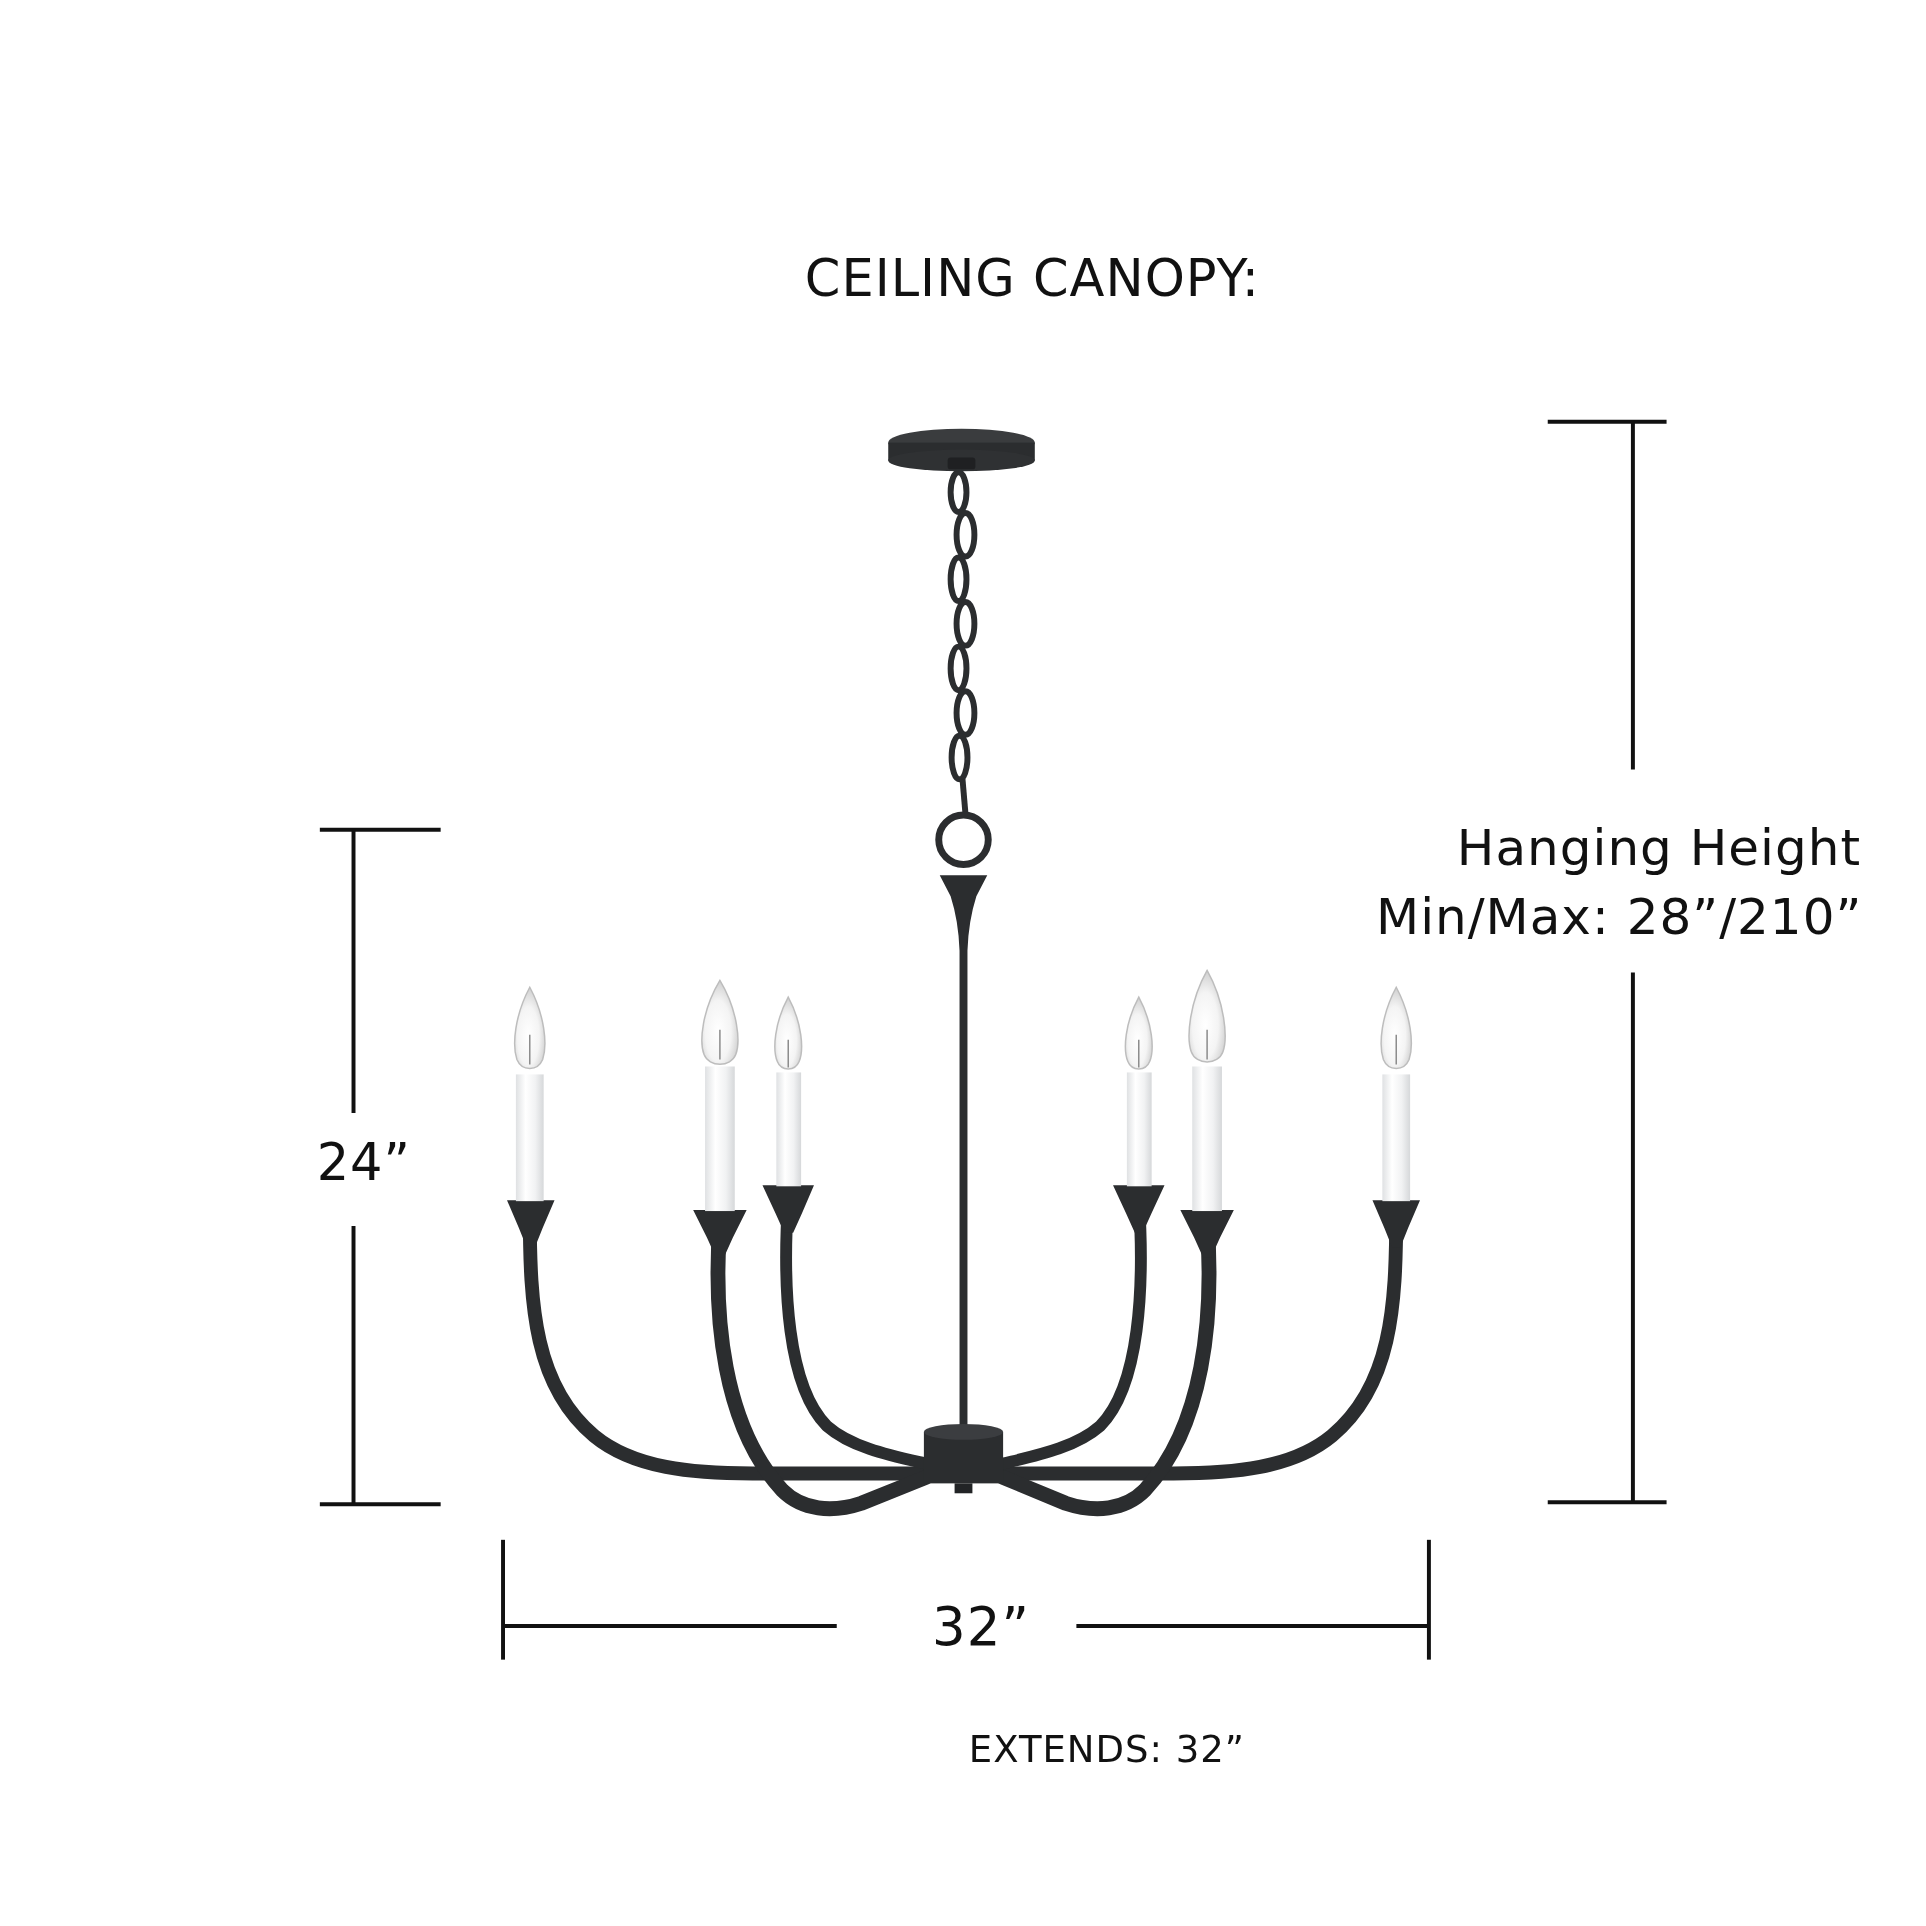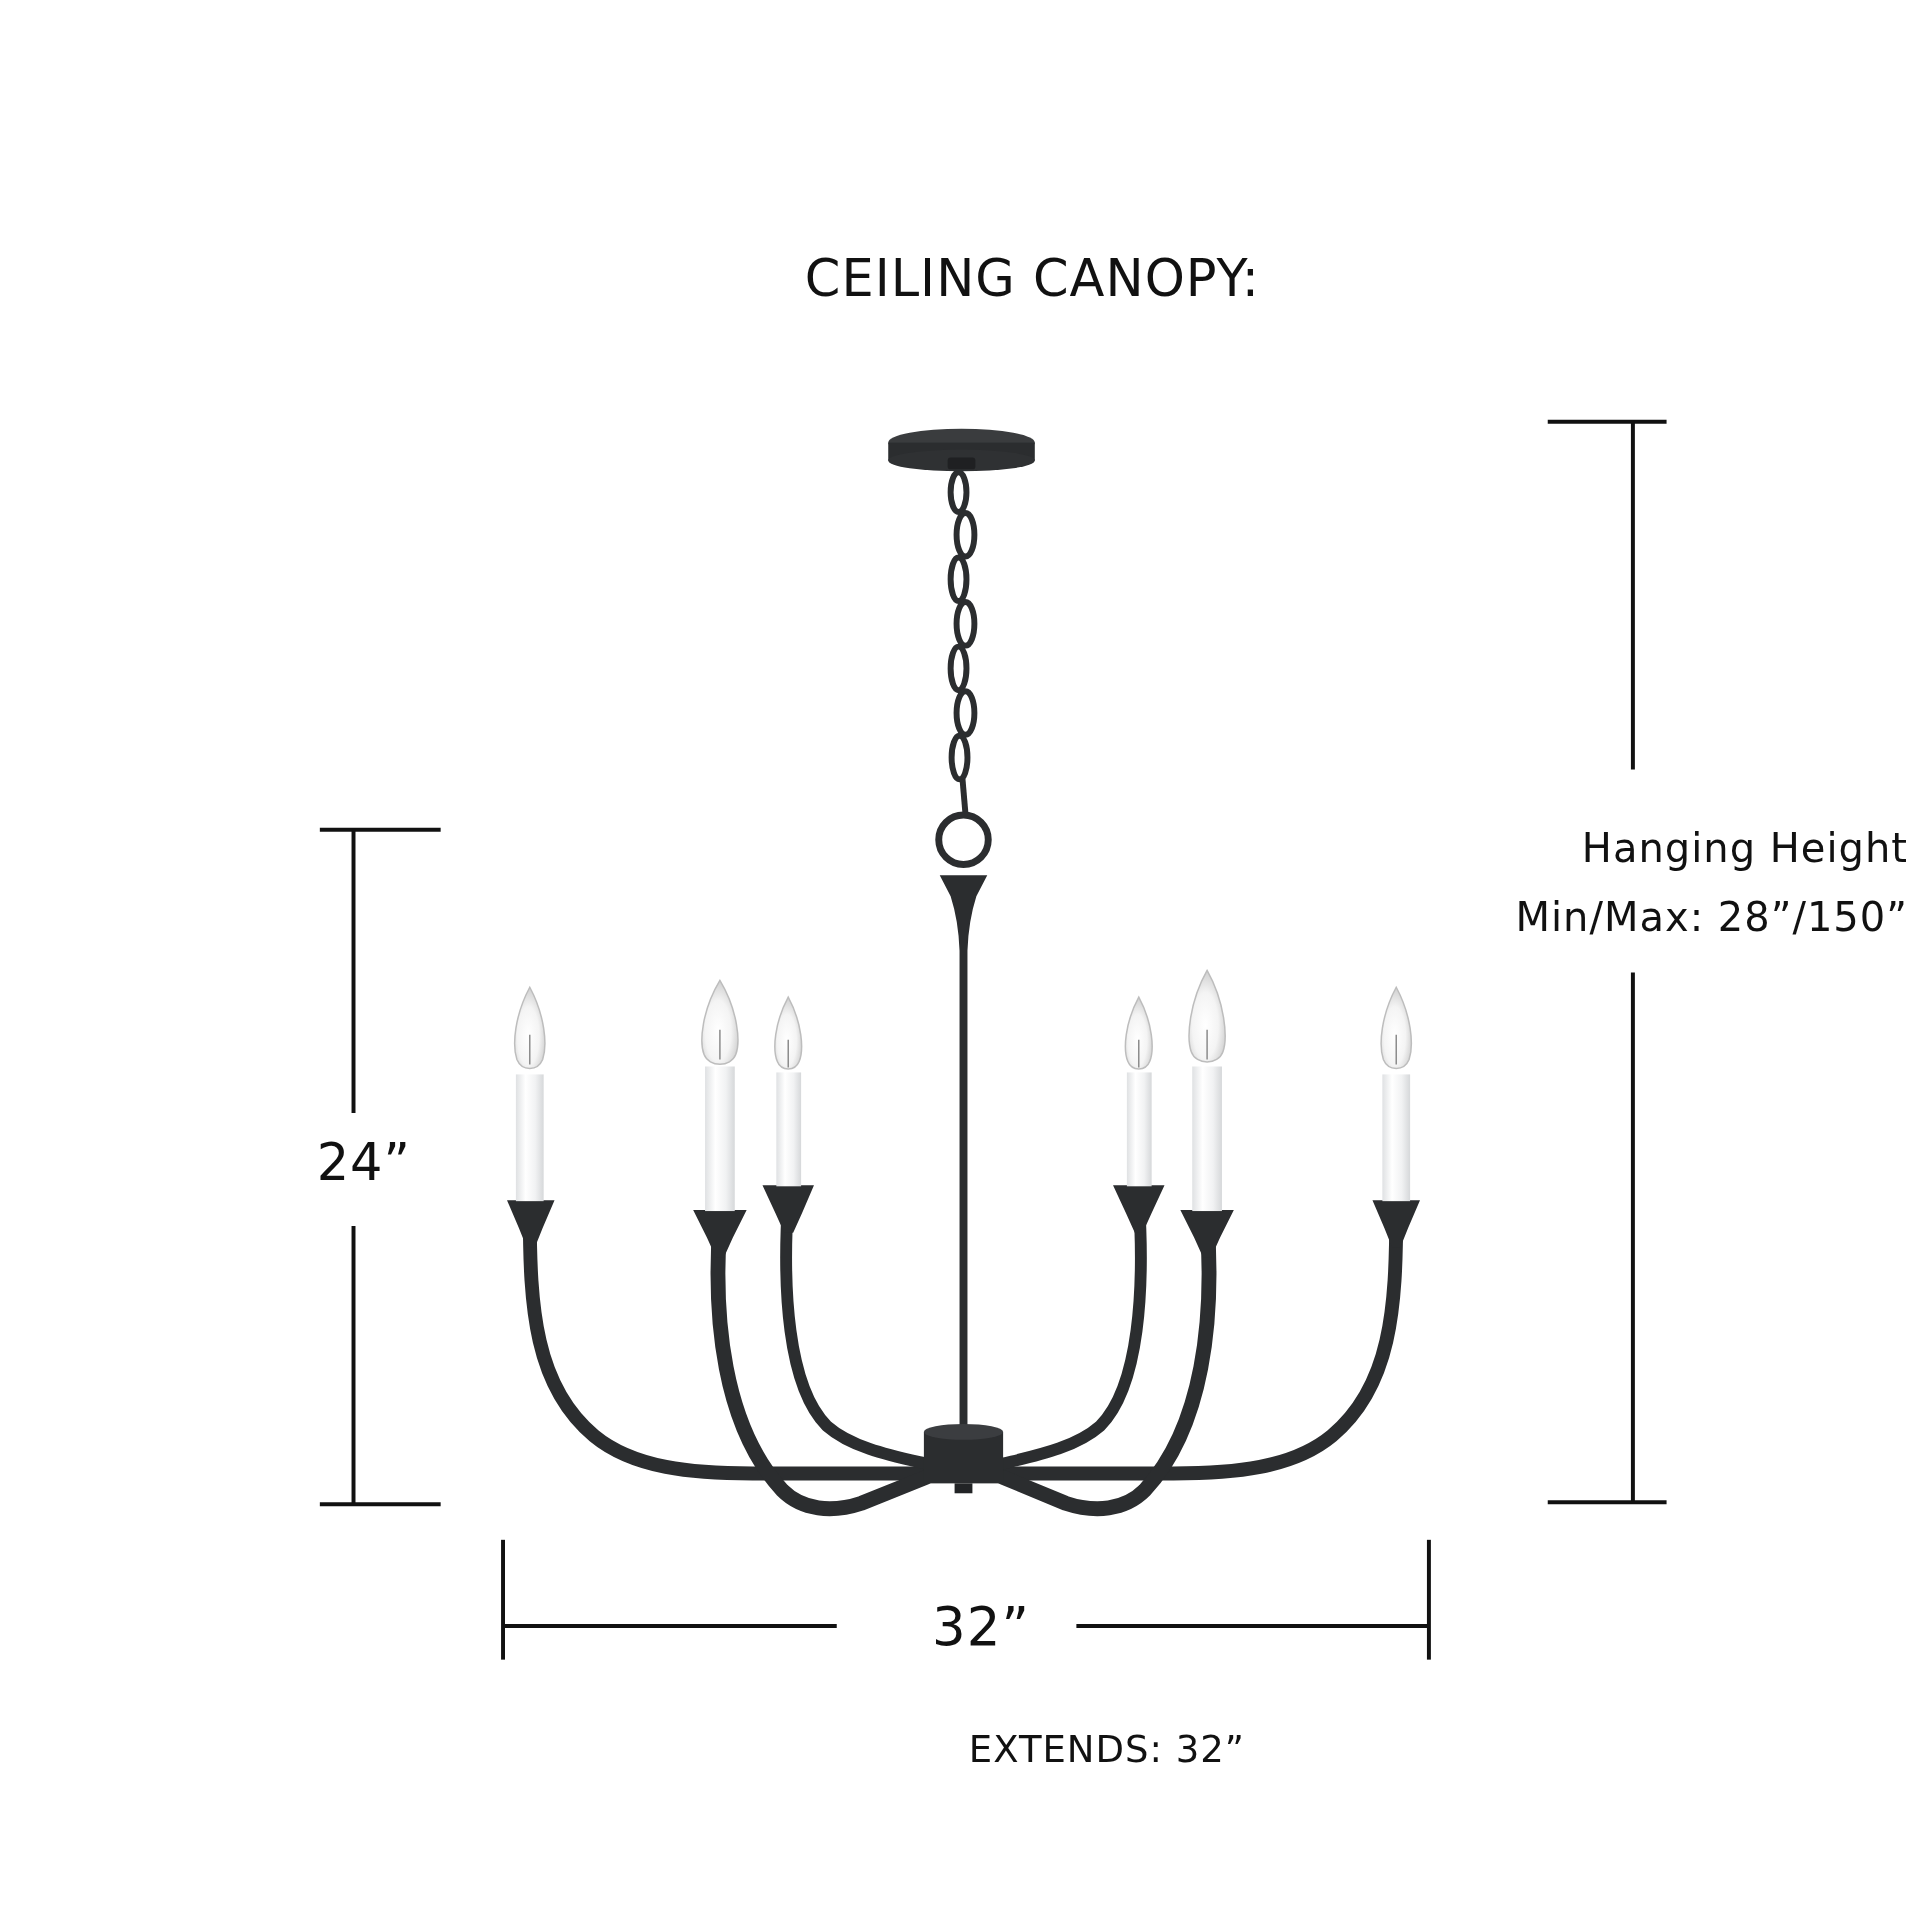--- a/index.html
+++ b/index.html
@@ -28,23 +28,22 @@
       top: 246px;
       width: 594px;
       font-size: 51px;
       line-height: 65px;
     }
     #canopy-label div { display: block; }
     #hanging-label {
       left: 1376px;
       top: 814px;
       width: 485px;
-      font-size: 40px;
+      font-size: 50px;
       line-height: 69px;
-      margin-left: 47px;
     }
     #dim-height-label {
       left: 302px;
       top: 1137px;
       width: 109px;
       font-size: 51px;
       text-align: right;
     }
     #dim-width-label {
       left: 891px;
@@ -186,21 +185,21 @@
     <path d="M1410 1045 L1410 1075"></path>
   </g>
 </svg>
 
 <div id="canopy-label" class="label">
   <div>CEILING CANOPY:</div>
 </div>
 
 <div id="hanging-label" class="label">
   <div>Hanging Height</div>
-  <div>Min/Max: 28”/150”</div>
+  <div>Min/Max: 28”/210”</div>
 </div>
 
 <div id="dim-height-label" class="label">24”</div>
 
 <div id="dim-width-label" class="label">32”</div>
 
 <div id="extends-label" class="label">EXTENDS: 32”</div>
 
 
 </body></html>

